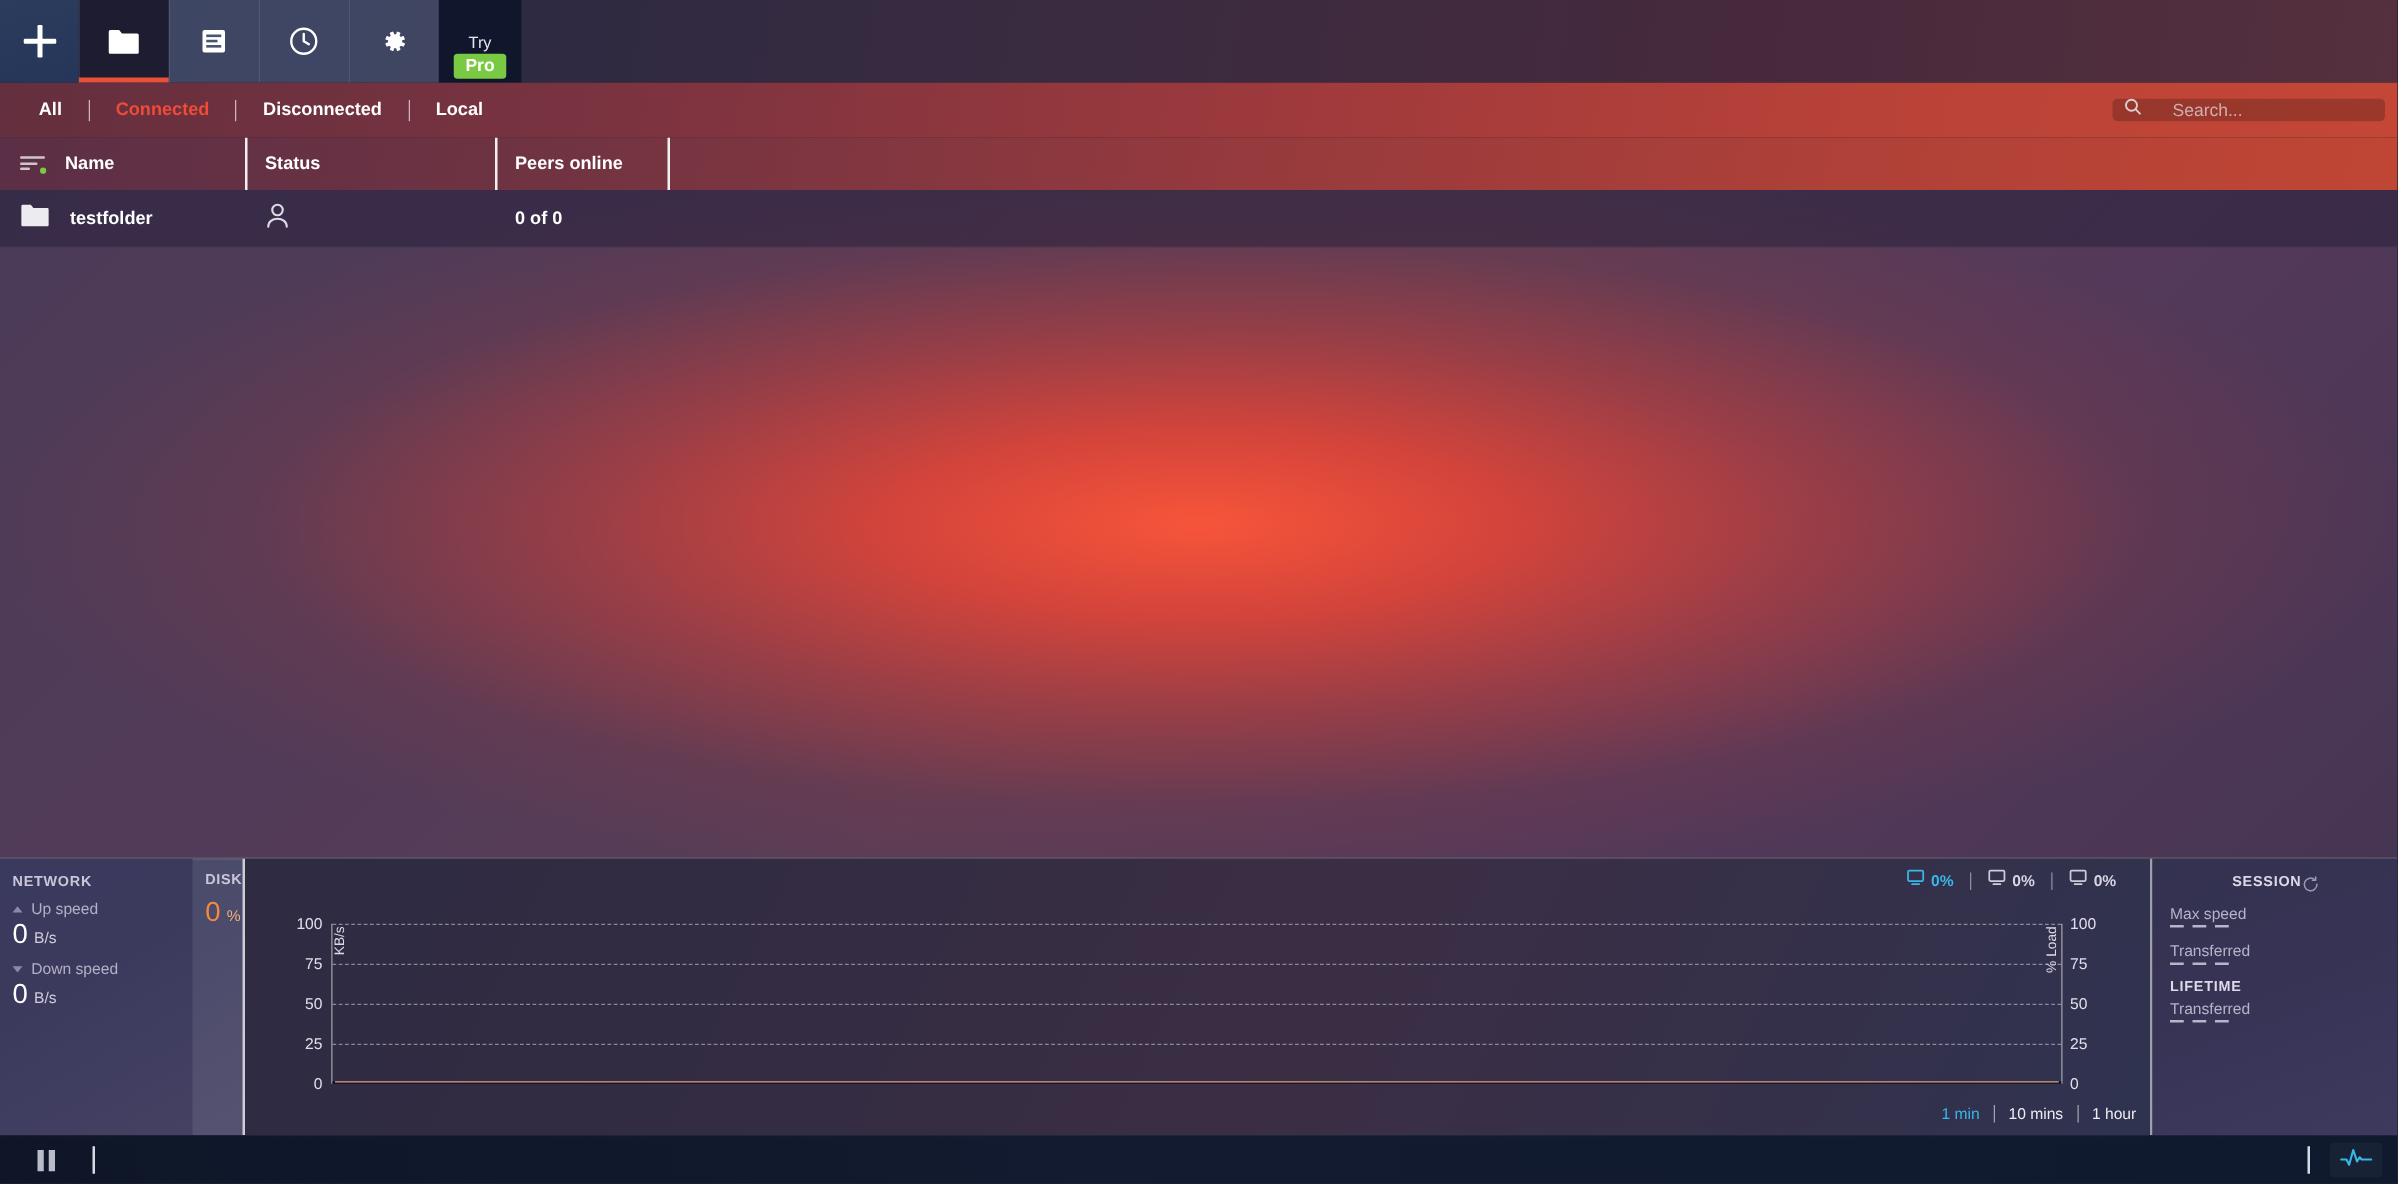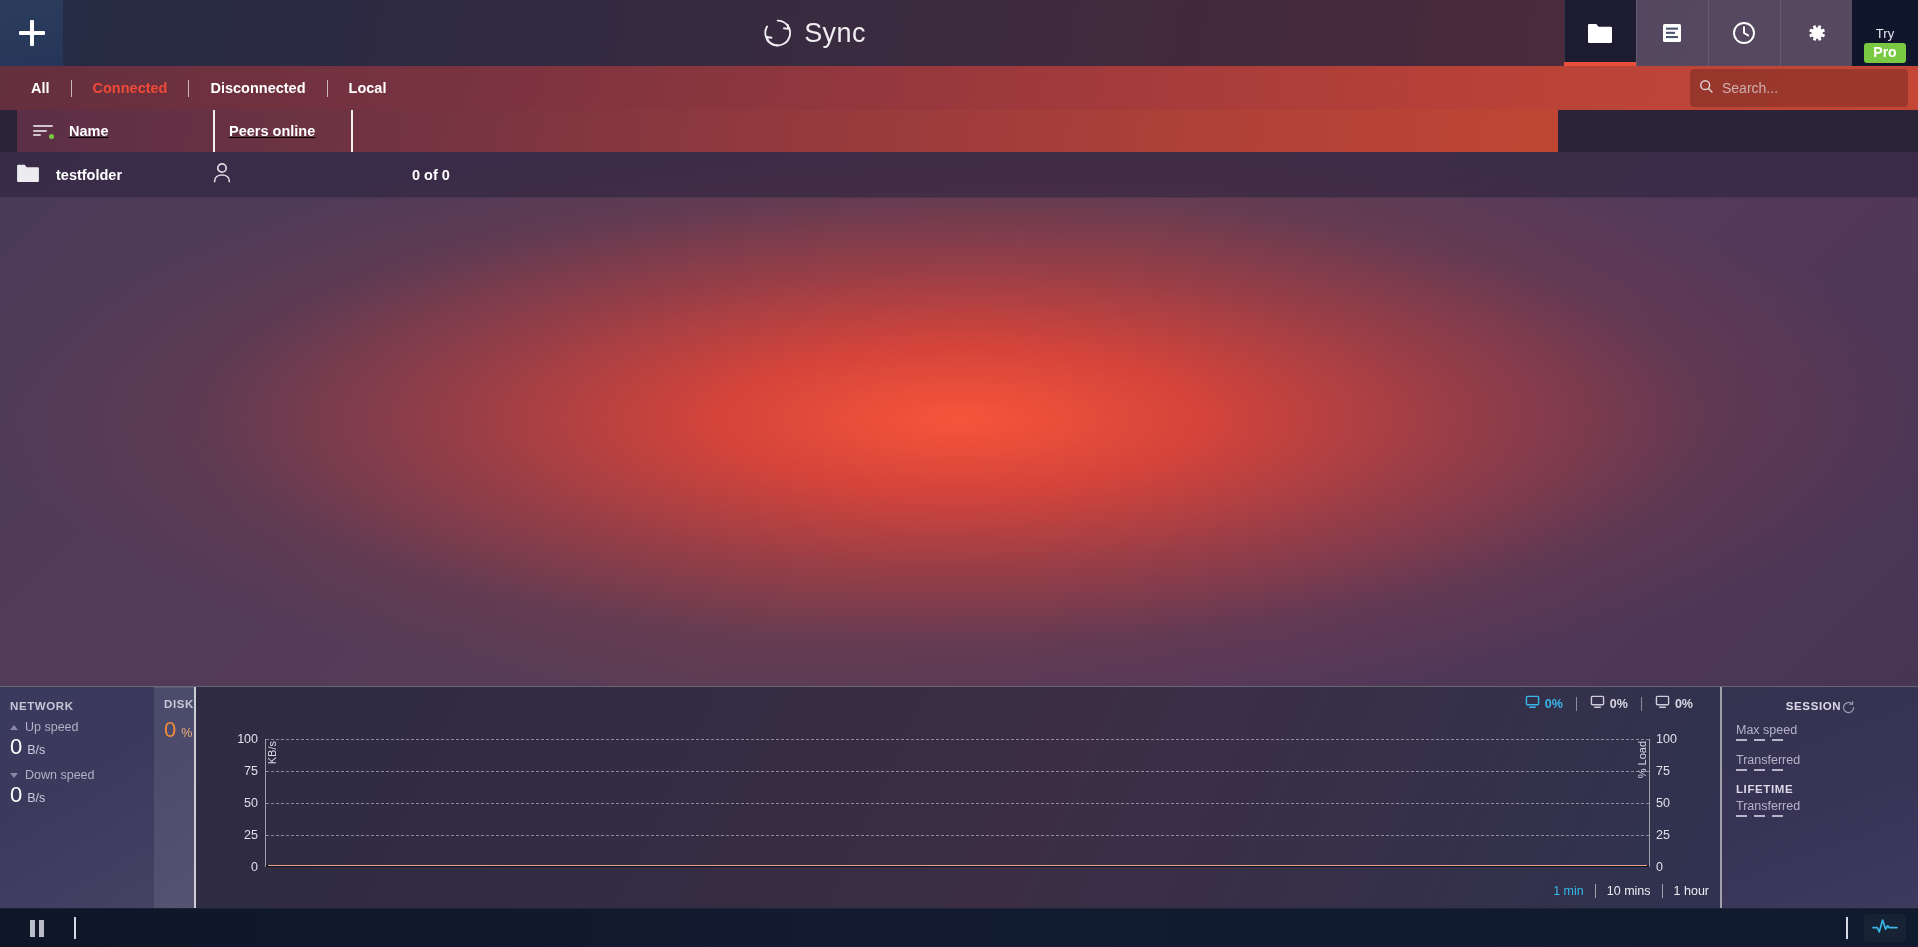--- a/index.html
+++ b/index.html
@@ -81,37 +81,37 @@
   .filter-tab {
     font-size:14.5px; font-weight:bold; color:#fff; padding:0 21px;
     cursor:pointer; white-space:nowrap;
   }
   .filter-tab.active { color:#f04a38; }
   .filter-div {
     width:1px; height:17px; background:rgba(255,255,255,.65);
   }
   .search-wrap {
     margin-left:auto; margin-right:10px;
-    width:218px; height:38px; border-radius:4px;
+    width:218px; height:18px; border-radius:4px;
     background:rgba(0,0,0,.20);
-    display:flex; align-items:center; padding:0 9px; gap:8px;
+    display:flex; align-items:center; padding:0 9px; gap:24px;
     cursor:text;
   }
   .search-wrap svg { flex:0 0 auto; }
   .search-input {
     border:0; outline:0; background:transparent; flex:1 1 auto;
     color:#f3eef0; font-size:14px; font-family:inherit;
   }
   .search-input::placeholder { color:#d8c3c6; opacity:.85; }
 
   
   .colhead {
-    position:absolute; left:17px; top:110px; width:1541px; height:42px;
+    position:absolute; left:0; top:110px; width:1918px; height:42px;
     background:linear-gradient(100deg,#5b2f46 0%,#6f3342 22%,#963a3d 52%,#b04138 78%,#c04634 100%);
-    display:flex; align-items:stretch; z-index:16;text-decoration:underline;
+    display:flex; align-items:stretch; z-index:16;
   }
   .colhead .cell {
     display:flex; align-items:center; font-size:14.5px; font-weight:bold; color:#fff;
     position:relative; cursor:pointer;
   }
   .colhead .cell + .cell:before {
     content:""; position:absolute; left:0; top:0; bottom:0; width:2px;
     background:rgba(255,255,255,.92);
   }
   .c-name   { width:196px; padding-left:16px; gap:16px; }
@@ -286,33 +286,20 @@
 <body>
 
 <div id="app">
 
   <div class="header">
 
     <div class="add-btn">
       <span class="plus"></span>
     </div>
 
-    <div class="header-spacer">
-      <div class="brand">
-        <span>
-          <svg class="logo" viewBox="0 0 32 32" fill="none">
-            <path d="M16 3.6a12.4 12.4 0 1 1-10.6 6" stroke="#efedf2" stroke-width="1.9" stroke-linecap="round"></path>
-            <path d="M16 28.4a12.4 12.4 0 0 1-10.2-5.3" stroke="#efedf2" stroke-width="1.9" stroke-linecap="round"></path>
-            <path d="M25.9 7.6l.7 4.3-4.3-.6" stroke="#efedf2" stroke-width="1.9" stroke-linecap="round" stroke-linejoin="round"></path>
-            <path d="M6.3 24.3l-.8-4.3 4.3.7" stroke="#efedf2" stroke-width="1.9" stroke-linecap="round" stroke-linejoin="round"></path>
-          </svg>
-        </span>
-        <span class="brand-text">Sync</span>
-      </div>
-    </div>
 
     <div class="nav-icons">
 
       <div class="nav-btn tool active">
         <span class="sep"></span>
         <span>
           <svg width="26" height="22" viewBox="0 0 26 22">
             <path d="M1 3.2A1.2 1.2 0 0 1 2.2 2h7.1l2.3 2.8h12.2A1.2 1.2 0 0 1 25 6v13.8a1.2 1.2 0 0 1-1.2 1.2H2.2A1.2 1.2 0 0 1 1 19.8z" fill="#fff"></path>
           </svg>
         </span>
@@ -383,20 +370,23 @@
   <div class="colhead">
     <div class="cell c-name">
       <span class="filter-icon">
         <i></i>
           <i></i>
           <i></i>
           <span class="dot"></span>
       </span>
       <span>Name</span>
     </div>
+    <div class="cell c-status">
+      <span>Status</span>
+    </div>
     <div class="cell c-peers">
       <span>Peers online</span>
     </div>
     <div class="cell c-rest"></div>
   </div>
 
   <div class="main">
     <div class="row">
       <div class="cell r-name">
         <span>

